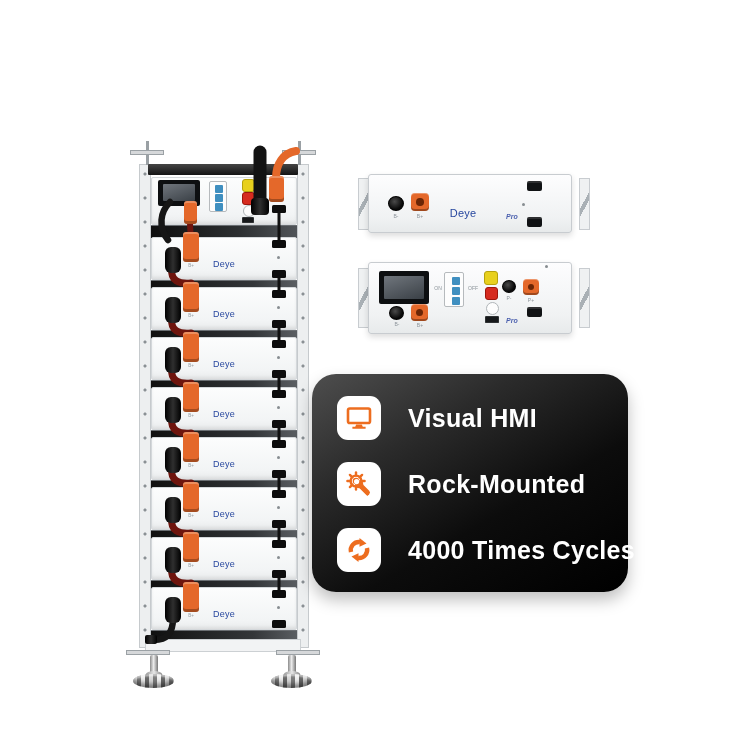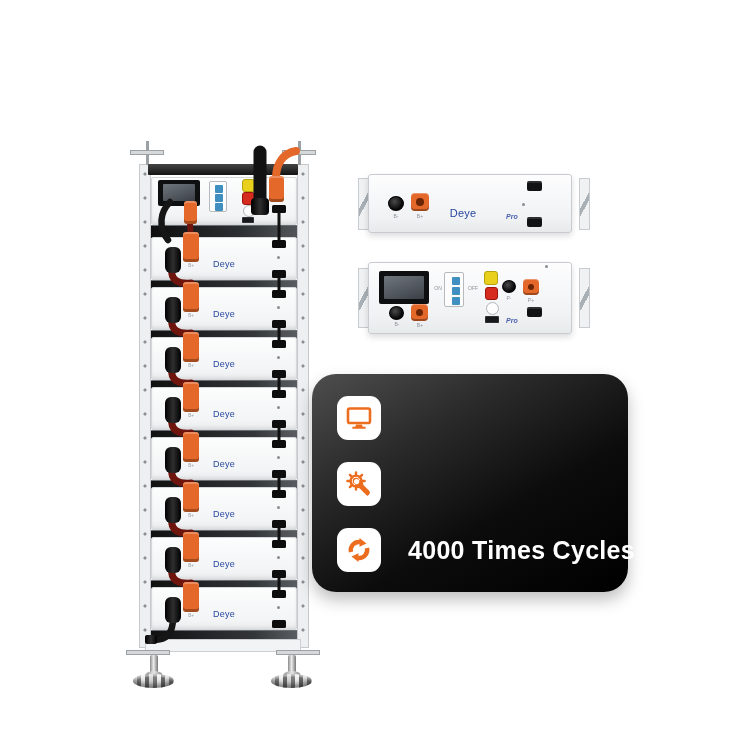--- a/index.html
+++ b/index.html
@@ -320,20 +320,21 @@
   <div class="abs z3 tiny-dot" style="left:545px;top:265px;"></div>
 
   <div class="abs z5 feature-panel" style="left:312px;top:374px;width:316px;height:218px;">
     <div class="feature-row">
       <div class="feat-icon">
         <svg width="28" height="28" viewBox="0 0 28 28">
           <rect class="o-stroke" x="3" y="4.5" width="22" height="14.5" rx="1.8" stroke-width="2.6"></rect>
           <path class="o-fill" d="M11.2 20.4 L16.8 20.4 L17.8 22.8 L20.6 22.8 L20.6 24.8 L7.4 24.8 L7.4 22.8 L10.2 22.8 Z"></path>
         </svg>
       </div>
+      <div class="feat-label">Visual HMI</div>
     </div>
     <div class="feature-row">
       <div class="feat-icon">
         <svg width="28" height="28" viewBox="0 0 28 28">
           <g class="o-stroke" stroke-width="2.4" stroke-linecap="round">
             <path d="M16.4 11 L19.6 11"></path>
               <path d="M14.8 14.8 L17.1 17.1"></path>
             <path d="M11 16.4 L11 19.6"></path>
               <path d="M7.2 14.8 L4.9 17.1"></path>
             <path d="M5.6 11 L2.4 11"></path>
@@ -342,20 +343,21 @@
               <path d="M14.8 7.2 L17.1 4.9"></path>
             <circle cx="11" cy="11" r="5.4"></circle>
             <circle cx="11" cy="11" r="2.3" stroke-width="2"></circle>
           </g>
           <path class="o-fill" d="M12.2 12.2 L15.8 15.8 L24.2 24.2 L22.4 26 L14 17.6 Z" transform="rotate(0 14 14)"></path>
           <path d="M14 14 L22.5 22.5" stroke="var(--accent-orange)" stroke-width="4.8" stroke-linecap="round"></path>
           <circle class="o-fill" cx="14.2" cy="14.2" r="4"></circle>
           <circle cx="11.6" cy="11.6" r="2.6" fill="#ffffff"></circle>
         </svg>
       </div>
+      <div class="feat-label">Rock-Mounted</div>
     </div>
     <div class="feature-row">
       <div class="feat-icon">
         <svg width="28" height="28" viewBox="0 0 28 28">
           <g>
             <path class="o-stroke" d="M6 16 A8.2 8.2 0 0 1 15 6" stroke-width="4.4"></path>
             <polygon class="o-fill" points="14.5,2 21.5,7.5 14.5,10.8"></polygon>
           </g>
           <g transform="rotate(180 14 14)">
             <path class="o-stroke" d="M6 16 A8.2 8.2 0 0 1 15 6" stroke-width="4.4"></path>

